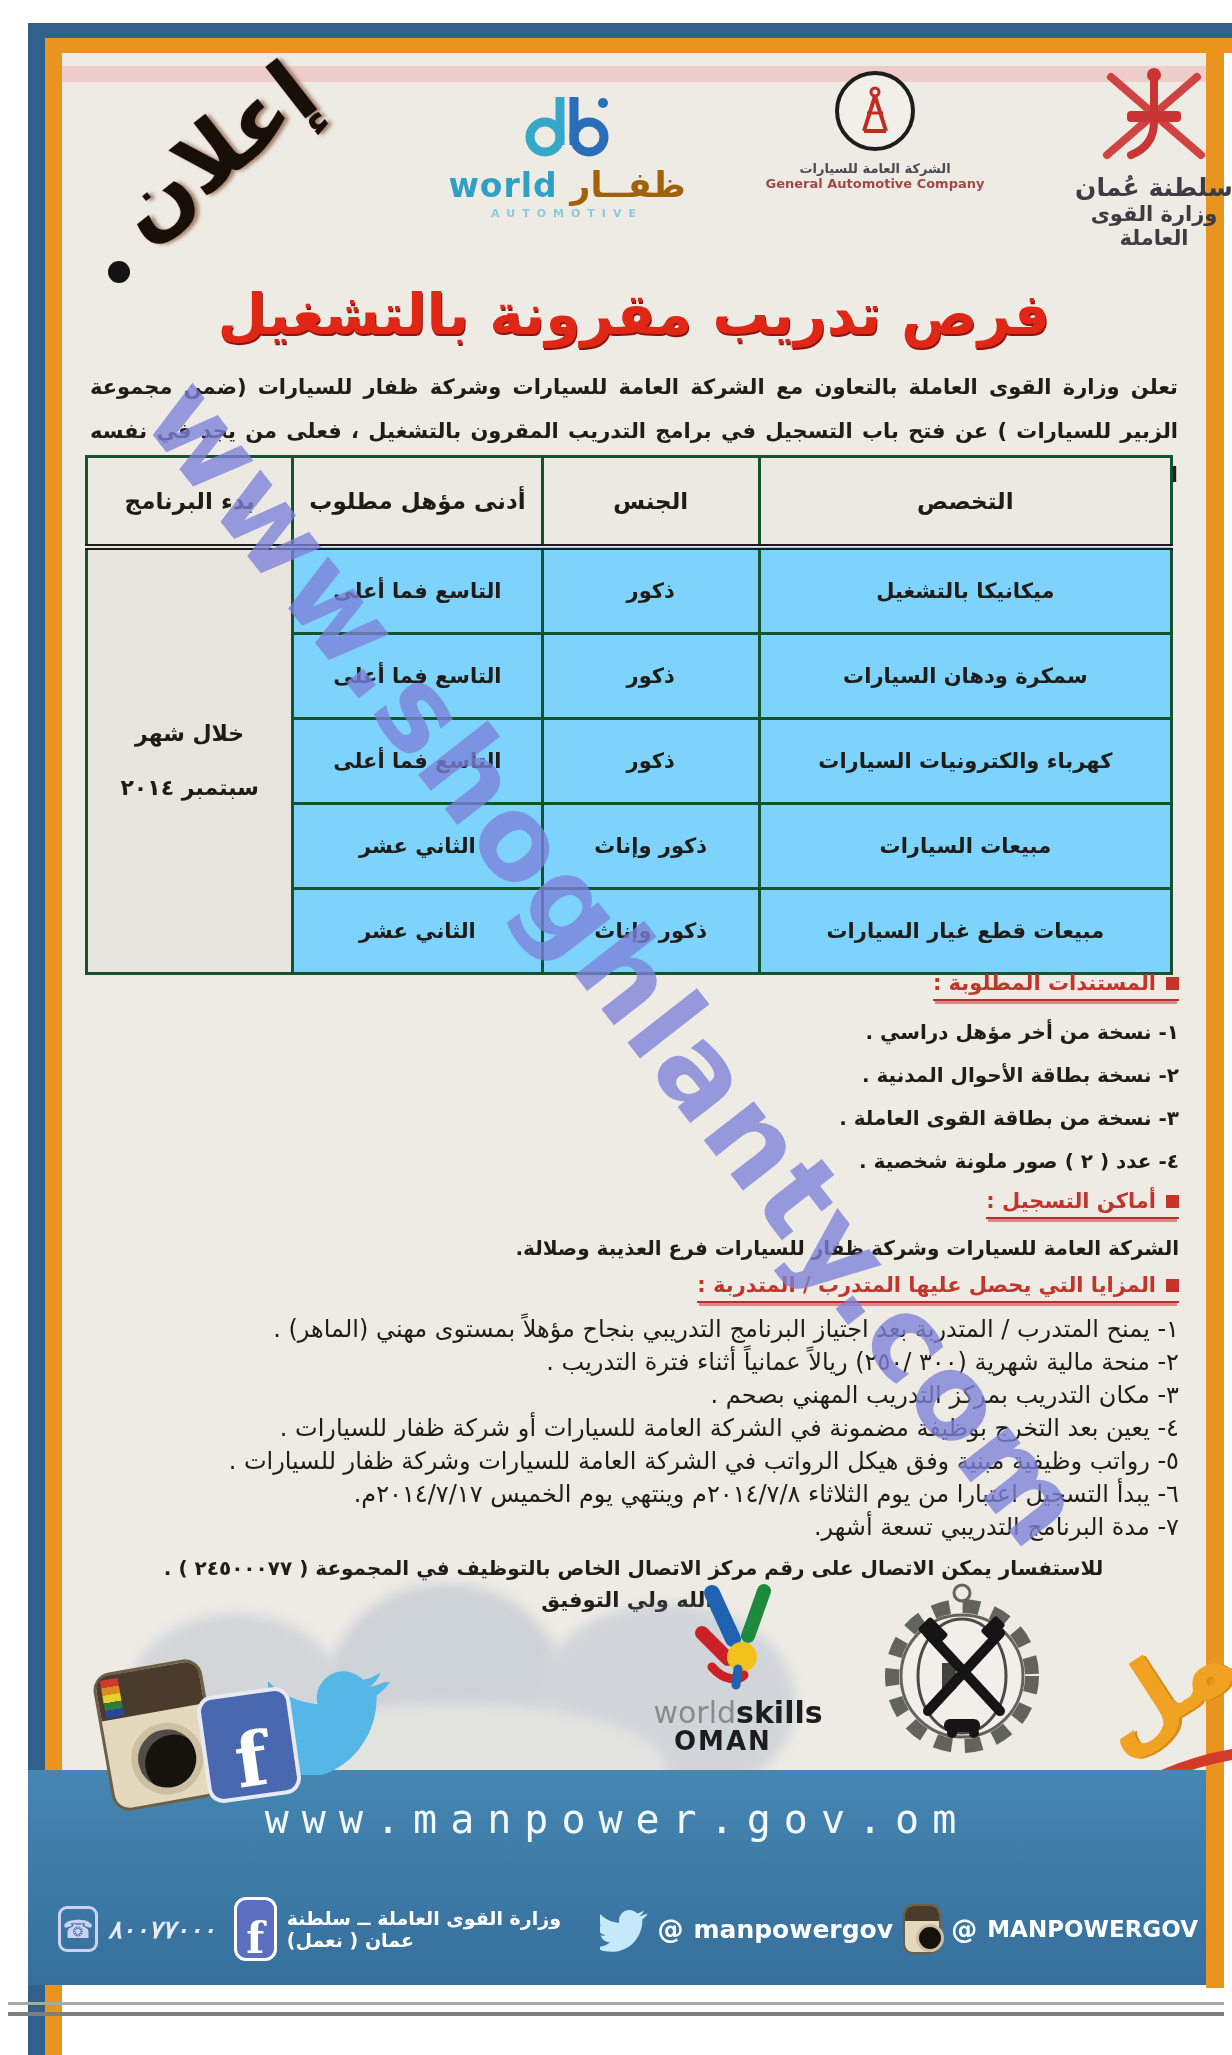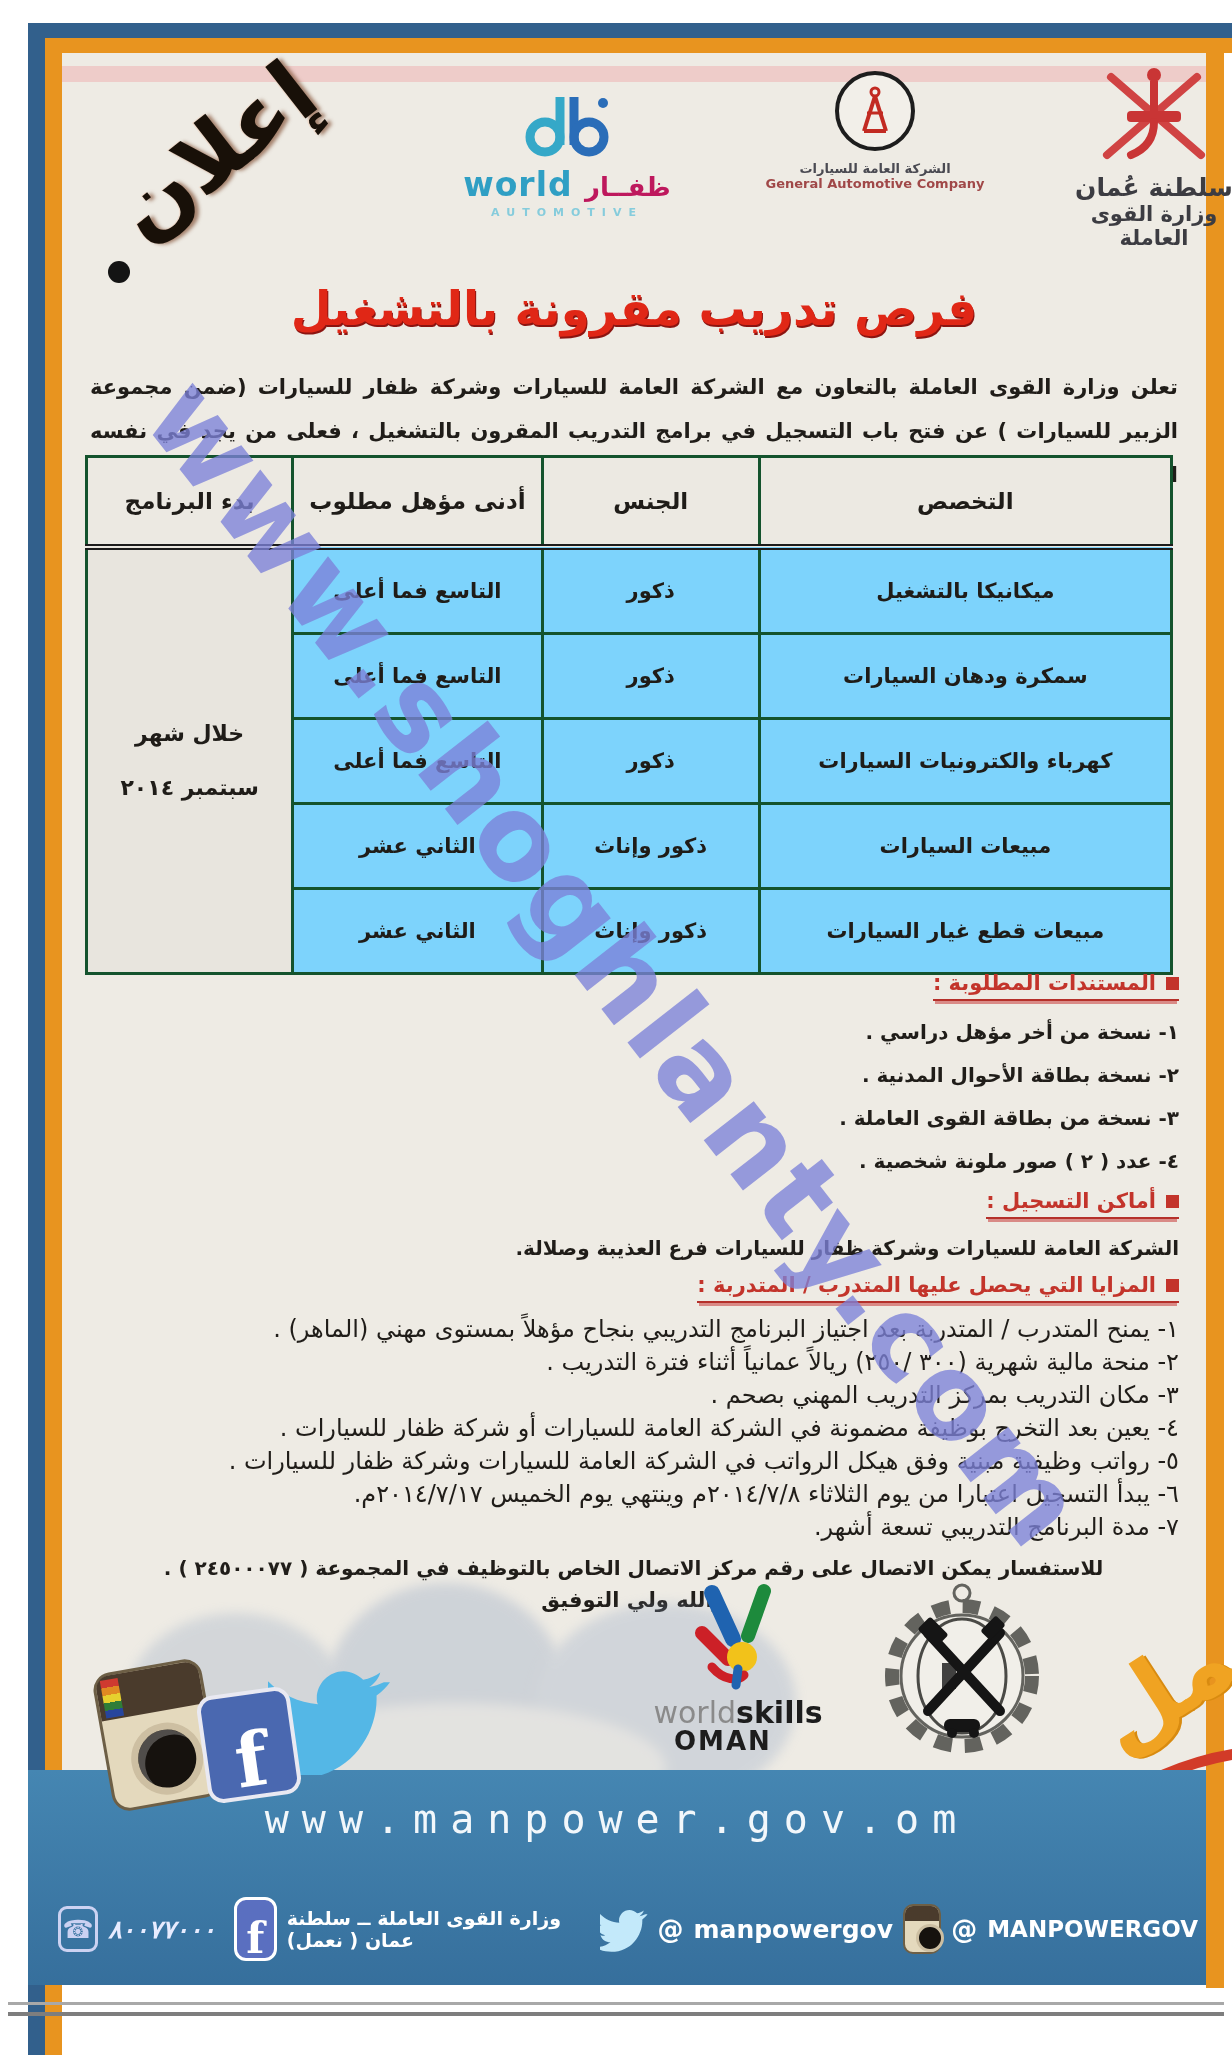--- a/index.html
+++ b/index.html
@@ -14,34 +14,34 @@
   .content{position:absolute;left:62px;top:53px;width:1144px;height:1932px;background:#eeebe4;}
   .pink-band{position:absolute;left:0;top:13px;right:0;height:16px;background:rgba(238,178,178,.55);}
   .black-dot{position:absolute;left:46px;top:208px;width:22px;height:22px;border-radius:50%;background:#141414;}
 
   
   .ann{position:absolute;left:8px;top:48px;width:290px;text-align:center;
        transform:rotate(-38deg);font-size:86px;font-weight:bold;color:#181008;
        text-shadow:3px 3px 4px rgba(140,95,70,.75), -1px -1px 0 rgba(240,210,190,.6);}
   .dhofar{position:absolute;left:350px;top:38px;width:310px;text-align:center;}
   .dhofar .wordline{font-weight:bold;color:#2f9fc4;font-size:33px;letter-spacing:1px;}
-  .dhofar .wordline .ar{color:#be185d;font-size:26px;font-weight:bold;}
+  .dhofar .wordline .ar{color:#a16207;font-size:35px;font-weight:bold;}
   .dhofar .sub{font-size:11px;letter-spacing:7px;color:#86ccdc;font-weight:bold;margin-top:2px;}
   .gac{position:absolute;left:698px;top:18px;width:230px;text-align:center;}
   .gac-ring{width:72px;height:72px;border:4px solid #1d1d1d;border-radius:50%;margin:0 auto;
             display:flex;align-items:center;justify-content:center;background:#f2efe9;}
   .gac-ar{font-size:13px;font-weight:bold;color:#4a4a52;margin-top:10px;}
   .gac-en{font-size:13px;color:#a04848;font-weight:bold;}
   .oman{position:absolute;left:1002px;top:10px;width:180px;text-align:center;color:#3c3c42;}
   .oman-l1{font-size:25px;font-weight:bold;margin-top:2px;}
   .oman-l2{font-size:21px;font-weight:bold;}
 
   
   .title{position:absolute;left:0;right:0;top:228px;text-align:center;color:#e02716;
-         font-size:47px;font-weight:bold;text-shadow:1px 2px 0 #8c1410;}
+         font-size:57px;font-weight:bold;text-shadow:1px 2px 0 #8c1410;}
   .intro{position:absolute;left:28px;right:28px;top:312px;direction:rtl;text-align:justify;
          font-size:21px;font-weight:bold;color:#201d19;line-height:44px;}
 
   
   .table-wrap{position:absolute;left:23px;top:402px;width:1088px;}
   table{width:100%;border-collapse:collapse;direction:rtl;}
   th,td{border:3px solid #14532d;text-align:center;color:#1f1c18;}
   th{height:84px;background:#ece9e2;font-size:23px;font-weight:bold;border-bottom:6px double #1c1c1c;}
   td{height:80px;background:#7dd3fc;font-size:21px;font-weight:bold;}
   td.start-cell{background:#e8e5de;font-size:22px;line-height:54px;}

